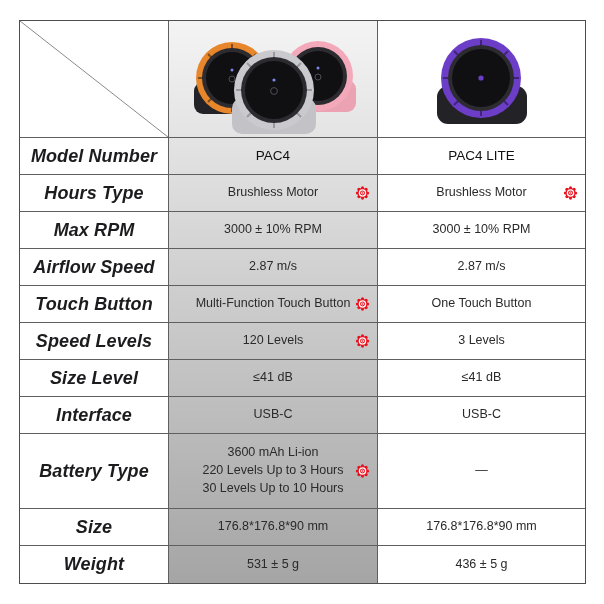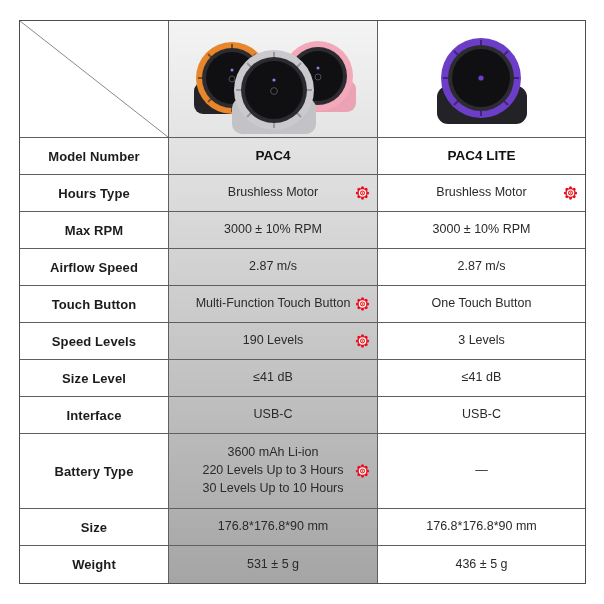--- a/index.html
+++ b/index.html
@@ -36,23 +36,23 @@
   }
   .col1, .col3 { background: #ffffff; }
   .col2 { background: transparent; }
   .col3 { border-right: none; }
   .last { border-bottom: none; }
 
   .h-header { height: 117px; }
   .std { height: 37px; }
   .tall { height: 75px; }
 
-  .label-cell { font-weight: bold; font-size: 13px; letter-spacing: .1px; }
+  .label-cell { font-weight: bold; font-size: 18px; letter-spacing: .1px; font-style: italic; }
   .value-cell { font-size: 12.5px; color: #2a2a2c; }
-  .value-cell.bold { font-weight: bold; font-size: 13.5px; color: #111; }
+  .value-cell.bold { font-weight: normal; font-size: 13.5px; color: #111; }
   .value-cell .val { line-height: 1.42; padding: 0 20px; }
 
   .corner-cell { overflow: hidden; }
   .corner-cell svg { position: absolute; inset: 0; width: 100%; height: 100%; }
 
   .img-cell { overflow: hidden; }
   .img-cell svg.product { display: block; }
 
   .badge {
     position: absolute; right: 7px; top: 50%; transform: translateY(-50%);
@@ -237,21 +237,21 @@
     <circle cx="10" cy="10" r="1" fill="var(--accent-red)"></circle>
   </svg>
         </div>
         <div class="cell col3 value-cell std">
           <div class="val">One Touch Button</div>
         </div>
         <div class="cell col1 label-cell std">
           <span class="val">Speed Levels</span>
         </div>
         <div class="cell col2 value-cell std">
-          <div class="val">190 Levels</div>
+          <div class="val">120 Levels</div>
           <svg class="badge" viewBox="0 0 20 20">
     <g fill="var(--accent-red)">
       <circle cx="10" cy="3.2" r="2.1"></circle>
               <circle cx="10" cy="16.8" r="2.1"></circle>
       <circle cx="3.2" cy="10" r="2.1"></circle>
               <circle cx="16.8" cy="10" r="2.1"></circle>
       <circle cx="5.2" cy="5.2" r="2.1"></circle>
               <circle cx="14.8" cy="5.2" r="2.1"></circle>
       <circle cx="5.2" cy="14.8" r="2.1"></circle>
               <circle cx="14.8" cy="14.8" r="2.1"></circle>

